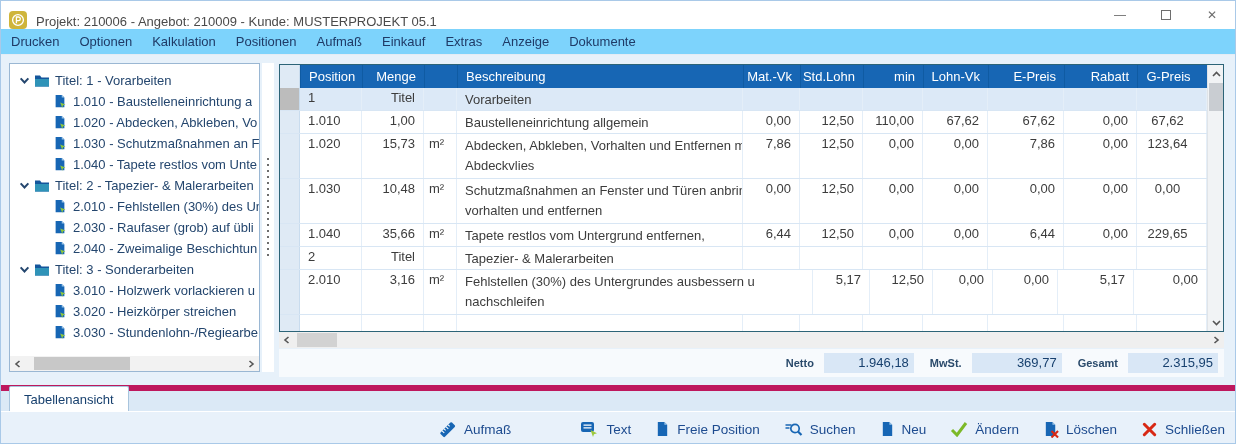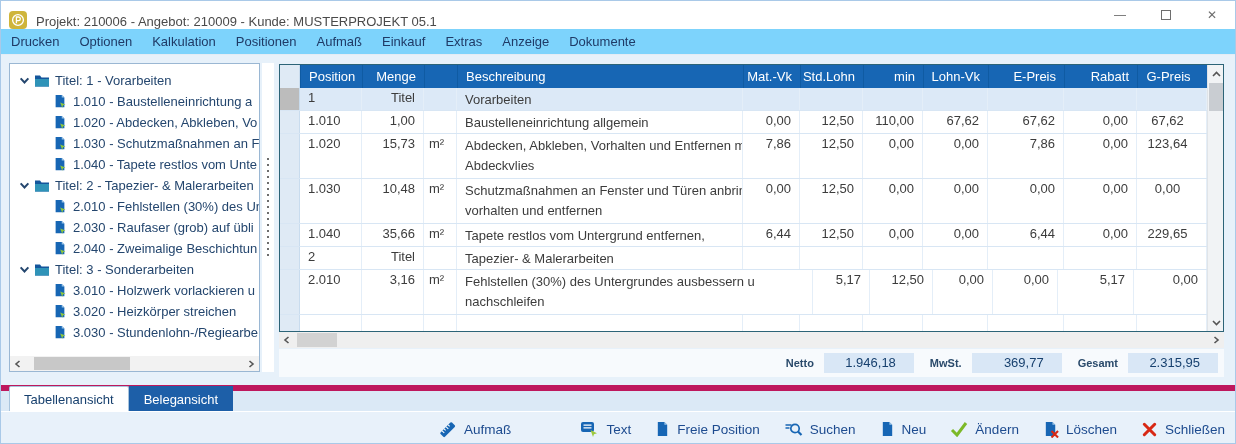--- a/index.html
+++ b/index.html
@@ -108,21 +108,21 @@
   .grid-hscroll .hs-right { margin-left:auto; }
 
   
   .summary {
     position:absolute; left:278px; top:348px; width:945px; height:28px;
     background:#f7fafd; display:flex; align-items:center; justify-content:flex-end;
     padding-right:2px;
   }
   .sum-label { font-size:11px; font-weight:600; color:#2a4a6b; margin-right:10px; }
   .sum-box { width:90px; height:20px; background:#d9e7f6; font-size:13px; color:#17406e;
-             text-align:right; line-height:20px; padding-right:18px; margin-right:16px; }
+             text-align:right; line-height:20px; padding-right:5px; margin-right:16px; }
   .sum-box.last { margin-right:4px; }
 
   
   .tabbar { position:absolute; left:0; top:384px; width:100%; height:26px;
             background:#dbe9f6; border-top:6px solid #be185d; display:flex; align-items:flex-end; padding-left:8px; }
   .tab { height:25px; font-size:13px; display:flex; align-items:center; padding:0 14px; }
   .tab.active { background:#ffffff; color:#17406e; border:1px solid #a8c4dd; border-bottom:none; border-radius:2px 2px 0 0; }
   .tab.inactive { background:#1d5fa8; color:#ffffff; border:1px solid #1d5fa8; border-bottom:none; }
 
   
@@ -520,21 +520,20 @@
   <span class="sum-label">Netto</span>
   <span class="sum-box">1.946,18</span>
   <span class="sum-label">MwSt.</span>
   <span class="sum-box">369,77</span>
   <span class="sum-label">Gesamt</span>
   <span class="sum-box last">2.315,95</span>
 </div>
 
 <div class="tabbar">
   <div class="tab active">Tabellenansicht</div>
-  <div class="tab inactive">Belegansicht</div>
 </div>
 
 <div class="toolbar">
   <div class="tool-left">
       <div class="tool-item">
         <span class="ic">
           <svg width="19" height="19" viewBox="0 0 20 20">
             <g transform="rotate(-45 10 10)">
               <rect x="1.5" y="7" width="17" height="6.5" rx="1.2" fill="#1766b4"></rect>
               <path d="M5 7v3.2M8 7v2.2M11 7v3.2M14 7v2.2" stroke="#fff" stroke-width="1.1"></path>

